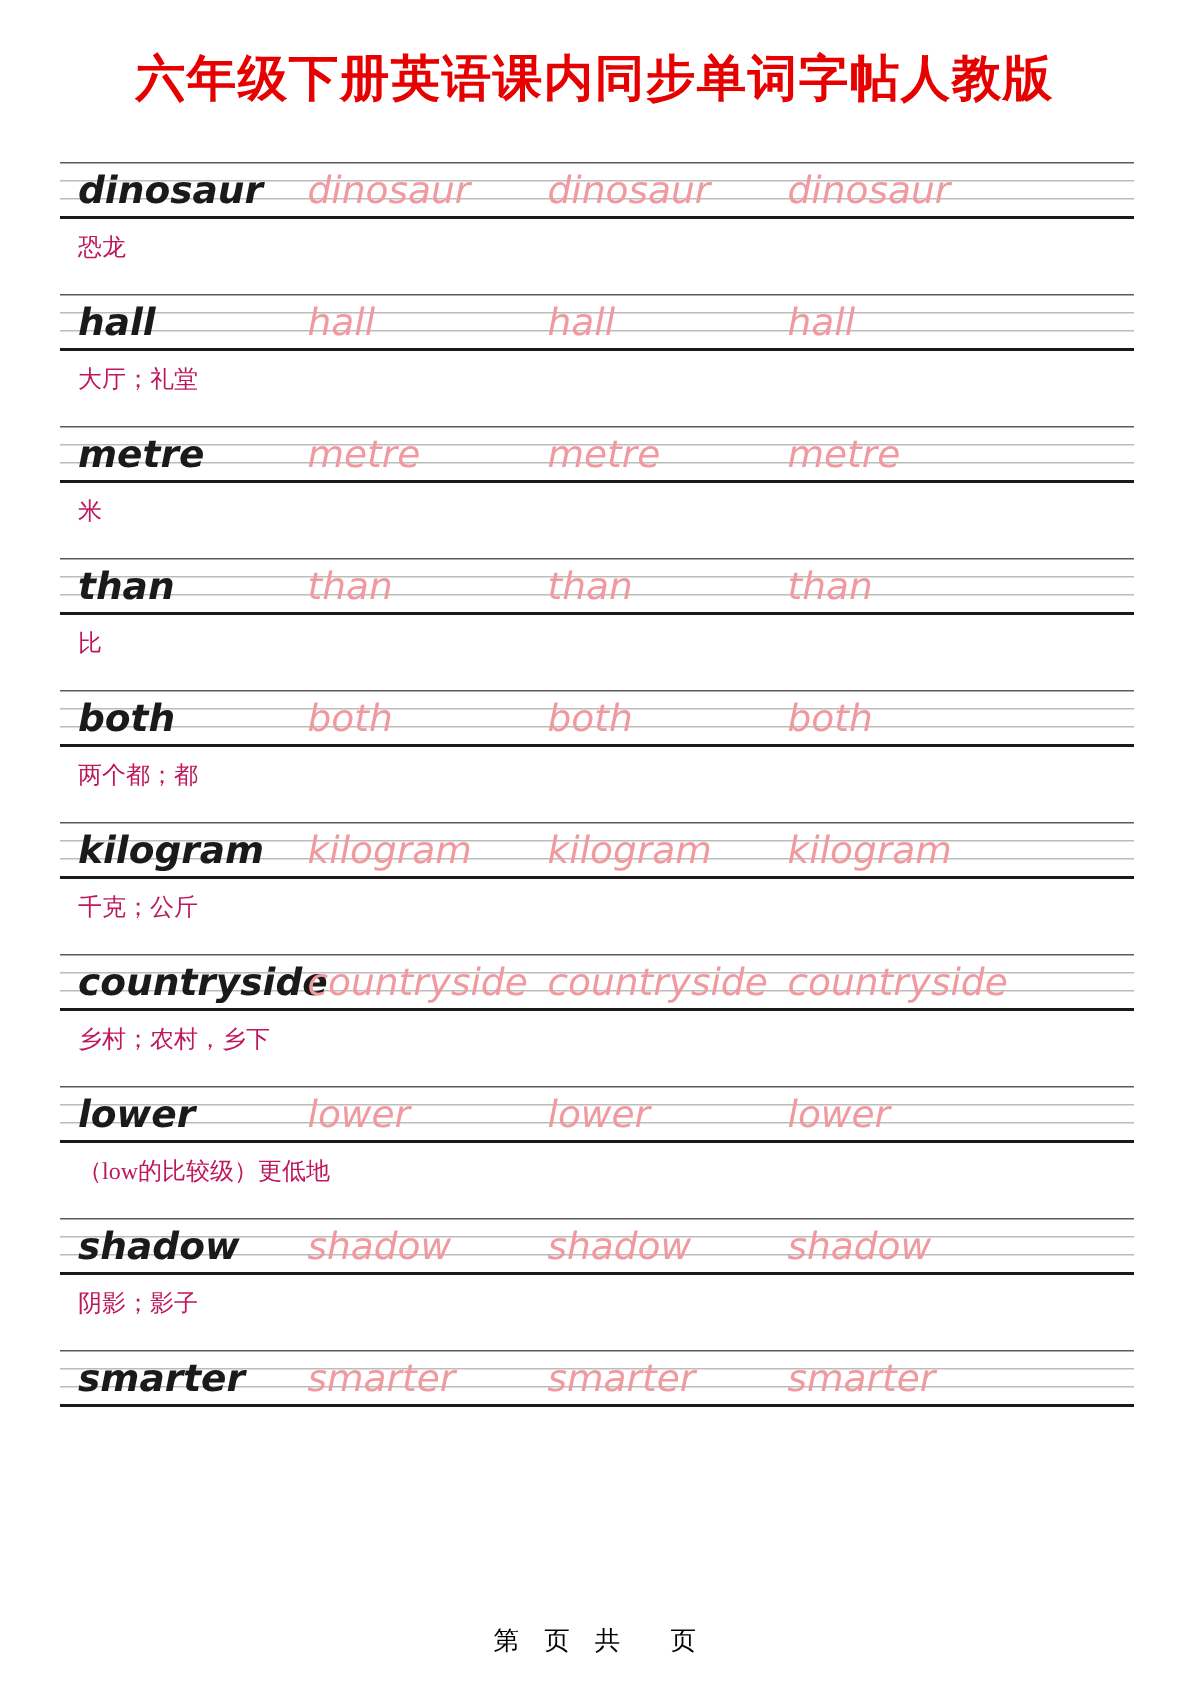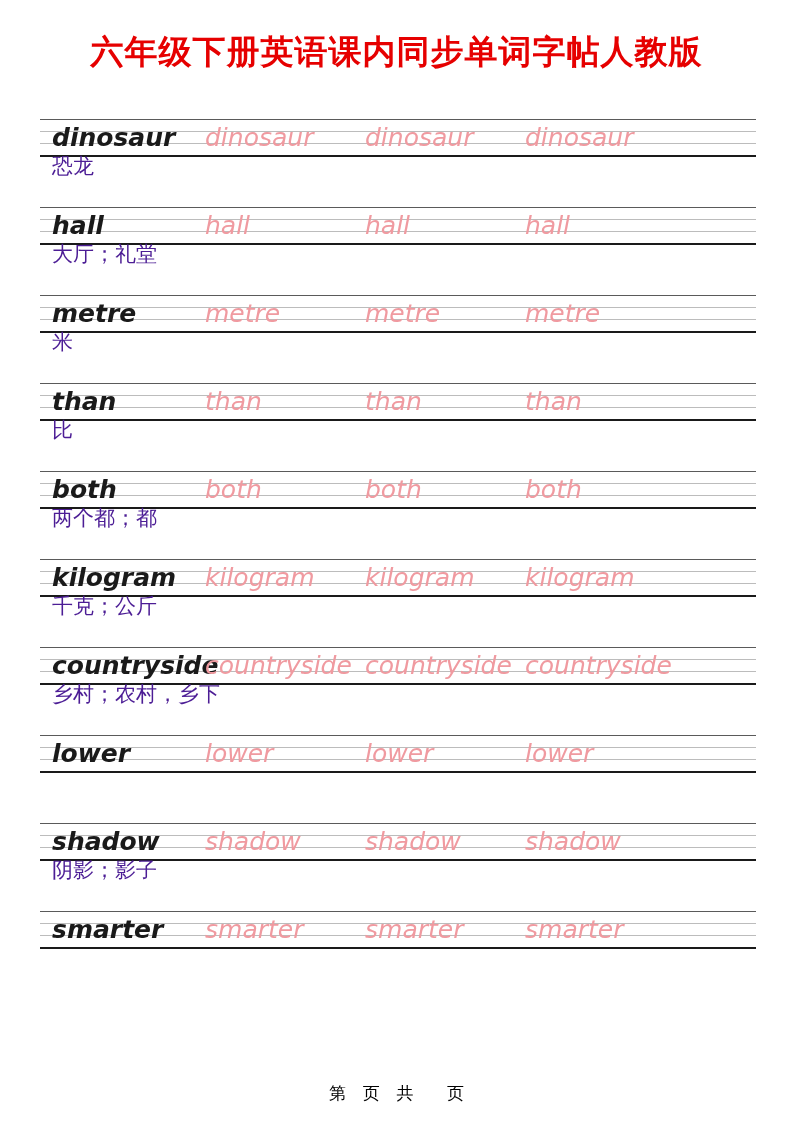--- a/index.html
+++ b/index.html
@@ -15,37 +15,37 @@
     --rule-mid:#bcbcbc;
     --rule-bottom:#1a1a1a;
   }
   .title{
     position:absolute;top:32px;left:0;width:100%;
     text-align:center;font-size:33px;line-height:40px;font-weight:600;
     letter-spacing:1px;color:var(--title-color);white-space:nowrap;
   }
   .sheet{position:absolute;top:104px;left:40px;width:716px;}
   .word-block{position:relative;height:88px;}
-  .grid{position:absolute;top:15px;left:0;right:0;height:38px;}
+  .grid{position:absolute;top:4px;left:0;right:0;height:38px;}
   .rule{position:absolute;left:0;right:0;}
   .rule-top{top:0;height:1px;background:var(--rule-top);}
   .rule-mid1{top:12px;height:1px;background:var(--rule-mid);}
   .rule-mid2{top:24px;height:1px;background:var(--rule-mid);}
   .rule-bottom{top:36px;height:2px;background:var(--rule-bottom);}
   .word{
     position:absolute;top:0;height:38px;line-height:38px;
     font-size:25px;font-style:italic;white-space:nowrap;
     font-family:"DejaVu Sans",sans-serif;
   }
   .word.black{left:12px;font-weight:bold;color:var(--word-black);}
   .word.trace{color:var(--trace-pink);font-weight:normal;}
   .t1{left:165px}.t2{left:325px}.t3{left:485px}
   .meaning{
     position:absolute;left:12px;top:50px;
-    font-size:21px;line-height:24px;color:#4c1d95;
+    font-size:16px;line-height:24px;color:#be185d;
     font-family:"Liberation Serif",serif;white-space:nowrap;
   }
   .footer{
     position:absolute;top:1082px;left:0;width:100%;text-align:center;
     font-size:17px;color:#000000;white-space:pre;word-spacing:12px;
     font-family:"Liberation Sans",sans-serif;
   }
 </style>
 </head>
 <body>
@@ -155,20 +155,21 @@
     <div class="grid">
       <div class="rule rule-top"></div>
       <div class="rule rule-mid1"></div>
       <div class="rule rule-mid2"></div>
       <div class="rule rule-bottom"></div>
       <span class="word black">lower</span>
       <span class="word trace t1">lower</span>
       <span class="word trace t2">lower</span>
       <span class="word trace t3">lower</span>
     </div>
+    <div class="meaning">（low的比较级）更低地</div>
   </div>
 
   <div class="word-block">
     <div class="grid">
       <div class="rule rule-top"></div>
       <div class="rule rule-mid1"></div>
       <div class="rule rule-mid2"></div>
       <div class="rule rule-bottom"></div>
       <span class="word black">shadow</span>
       <span class="word trace t1">shadow</span>

